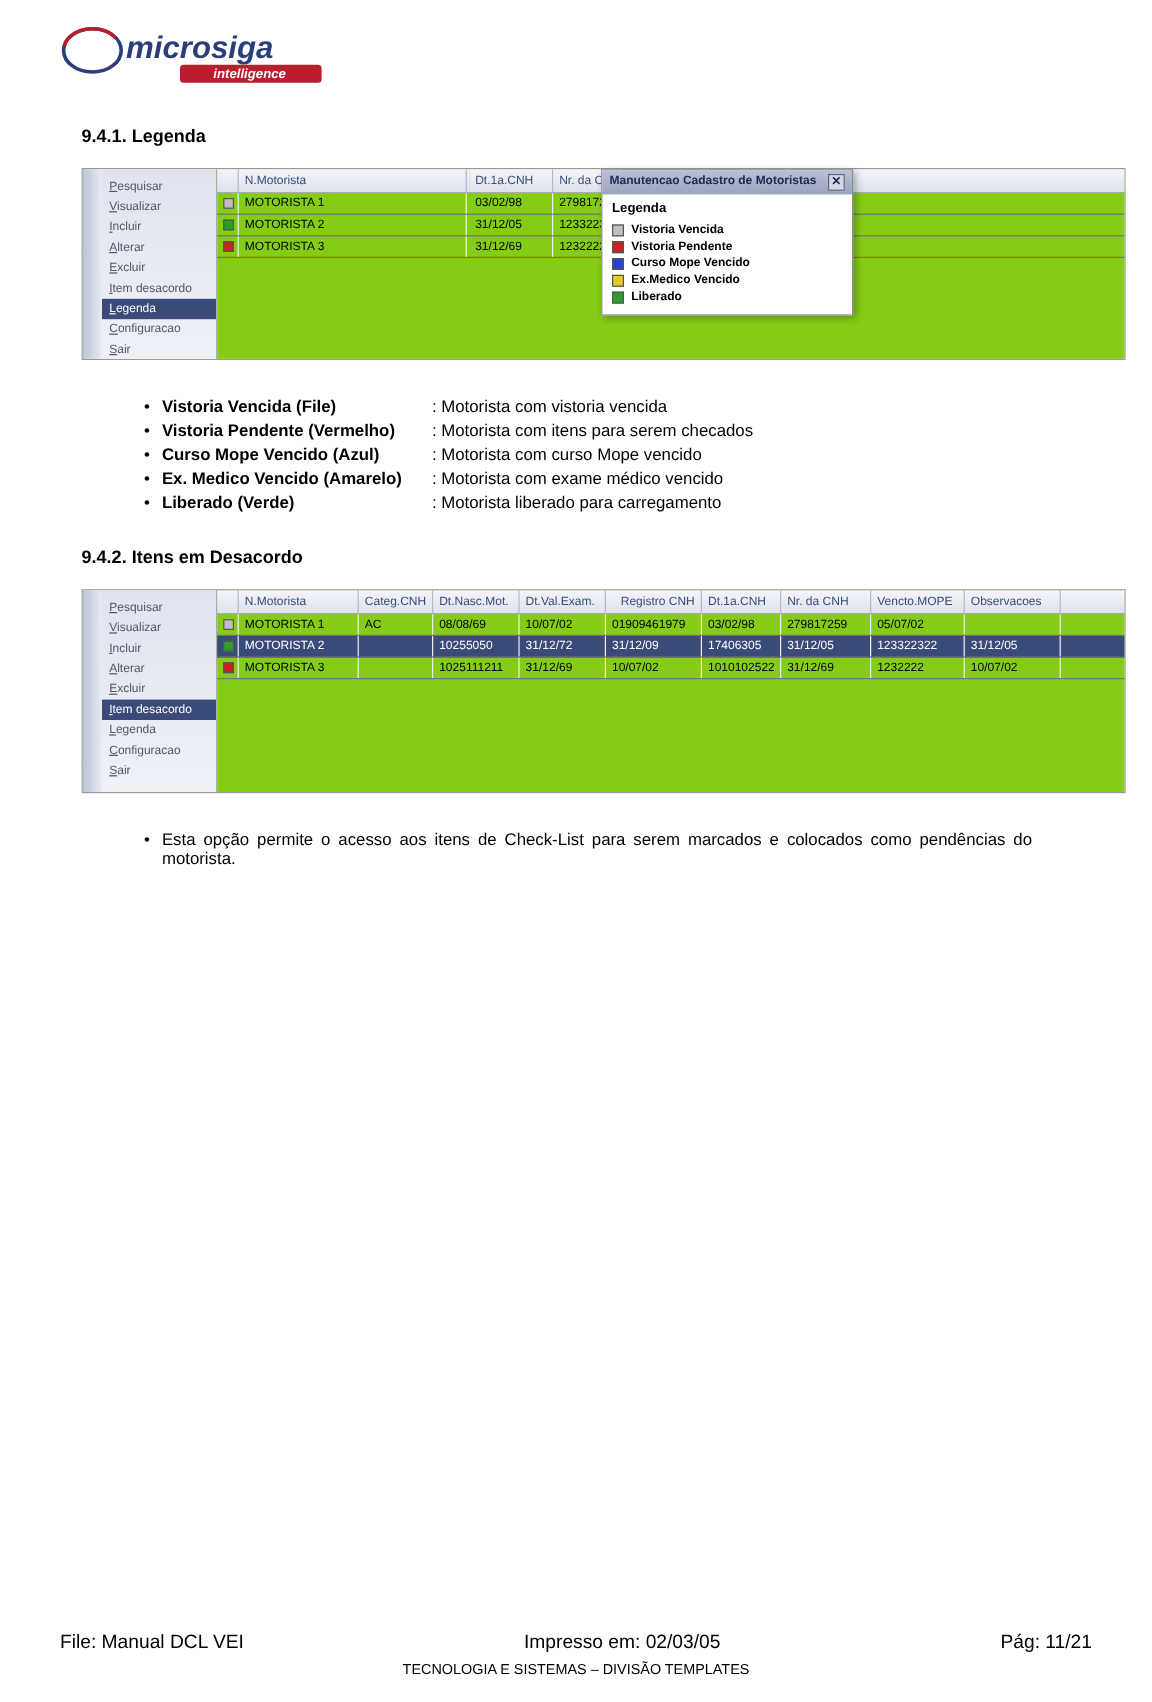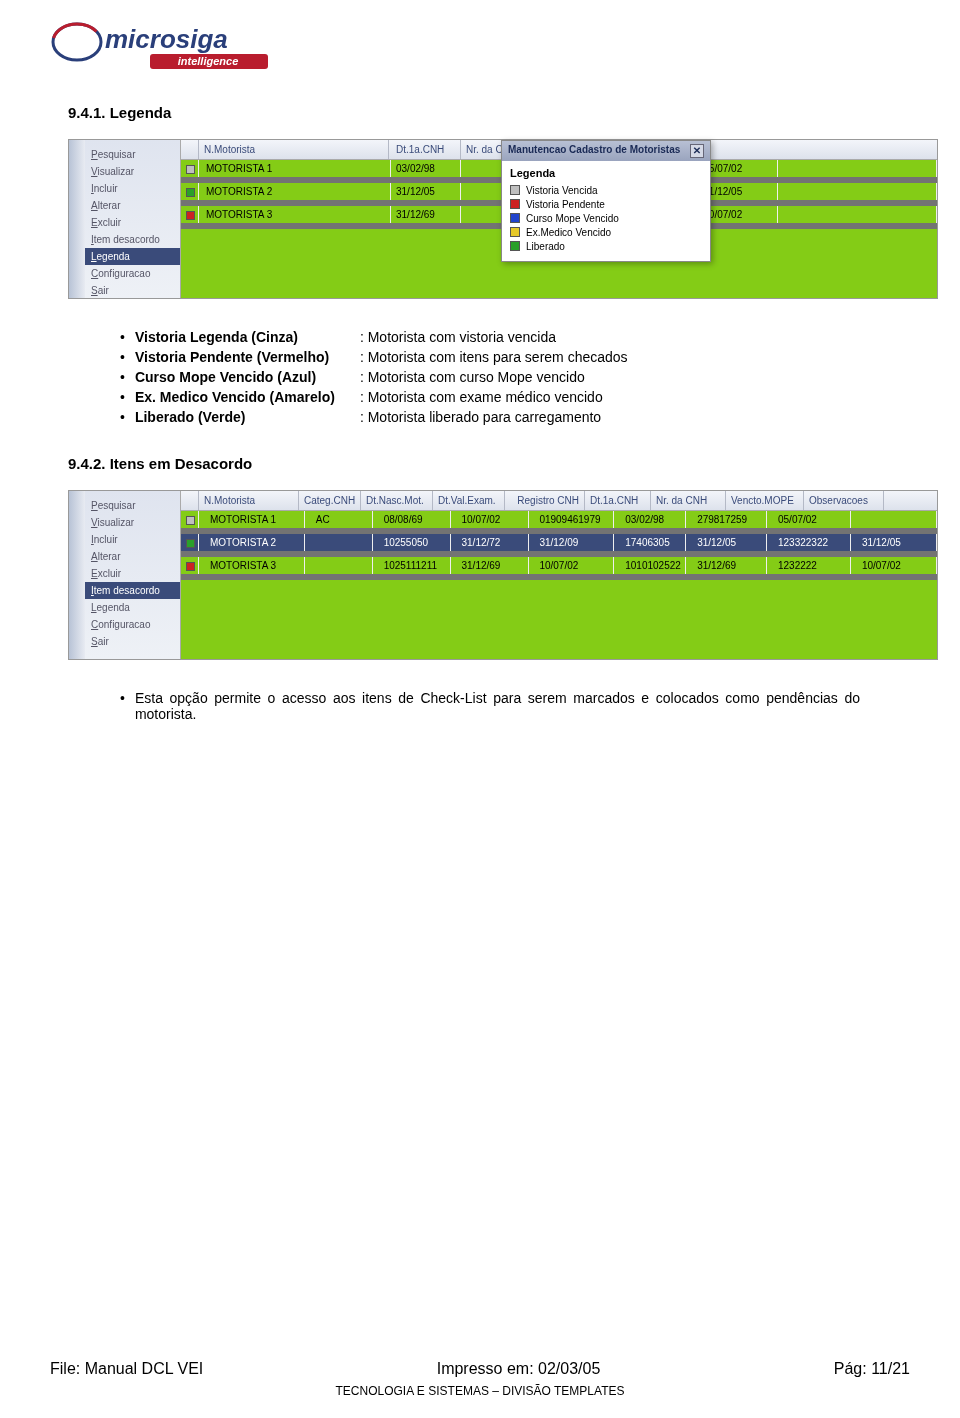--- a/index.html
+++ b/index.html
@@ -56,21 +56,21 @@
     background: linear-gradient(180deg, #f3f5fa, #dde2ec);
     border-bottom: 1px solid #aaa;
   }
   .th {
     padding: 4px 5px;
     border-right: 1px solid #b4b9c6;
     color: #3a4b7a;
     font-size: 10px;
     white-space: nowrap;
   }
-  .table-row { display: flex; border-bottom: 6px solid #737373; justify-content: space-between; }
+  .table-row { display: flex; border-bottom: 1px solid #737373; }
   .td {
     padding: 3px 5px;
     border-right: 1px solid #eee;
     font-size: 10px;
     white-space: nowrap;
   }
   .row-sq {
     display:inline-block;width:9px;height:9px;margin-right:3px;
     vertical-align:middle;border:1px solid #555;
   }
@@ -89,21 +89,21 @@
     padding: 3px 6px;
     display:flex;justify-content:space-between;align-items:flex-start;
     font-size:10px;font-weight:bold;color:#1a2a55;
   }
   .popup-close {
     width:14px;height:14px;background:#d5d9e6;border:1px solid #667;
     text-align:center;line-height:11px;font-weight:bold;font-size:10px;
   }
   .popup-body { padding: 6px 8px; }
   .popup-label { font-weight:bold;font-size:11px;margin-bottom:6px;display:block; }
-  .legend-line { display:flex;margin:3px 0;font-size:10px; }
+  .legend-line { display:flex;align-items:center;margin:3px 0;font-size:10px;font-weight:bold; }
   .legend-sq {
     width:10px;height:10px;border:1px solid #555;margin-right:6px;
   }
 
   .bullets { margin: 20px 0 30px 70px; }
   .bullet-row { display:flex;align-items:baseline;margin:4px 0;font-size:14px; }
   .bullet-dot { margin-right:10px;font-size:14px; }
   .bullet-label { font-weight:bold;min-width:225px; }
   .bullet-desc { font-weight:normal; }
 
@@ -236,21 +236,21 @@
             </div>
           </div>
       </div>
     </div>
   </div>
 </div>
 
 <div class="bullets" id="bulletlist">
     <div class="bullet-row">
       <span class="bullet-dot">•</span>
-      <span class="bullet-label">Vistoria Legenda (Cinza)</span>
+      <span class="bullet-label">Vistoria Vencida (File)</span>
       <span class="bullet-desc">: Motorista com vistoria vencida</span>
     </div>
     <div class="bullet-row">
       <span class="bullet-dot">•</span>
       <span class="bullet-label">Vistoria Pendente (Vermelho)</span>
       <span class="bullet-desc">: Motorista com itens para serem checados</span>
     </div>
     <div class="bullet-row">
       <span class="bullet-dot">•</span>
       <span class="bullet-label">Curso Mope Vencido (Azul)</span>

